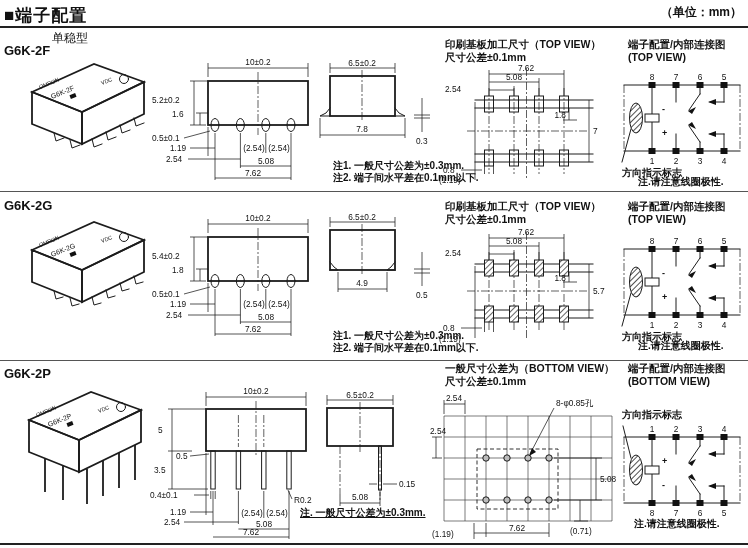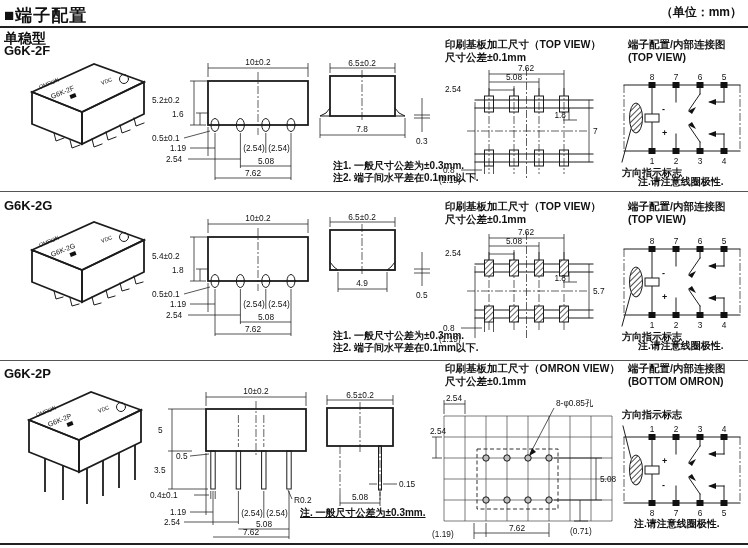--- a/index.html
+++ b/index.html
@@ -1,21 +1,21 @@
 <!DOCTYPE html>
 <html><head>
 <meta charset="utf-8">
 <style>
   html,body{margin:0;padding:0;background:#fff;}
   #page{position:relative;width:748px;height:548px;background:#fff;overflow:hidden;
         font-family:"Liberation Sans",sans-serif;color:#111;}
   .abs{position:absolute;}
   .title{font-size:17px;font-weight:bold;letter-spacing:1px;}
   .unit{font-size:12px;font-weight:bold;}
-  .typ{font-size:14px;font-weight:bold;}
+  .typ{font-size:12px;font-weight:normal;margin-left:48px;}
   .model{font-size:13px;font-weight:bold;}
   .hdr{font-size:10.5px;font-weight:bold;line-height:12.5px;margin-left:8px;}
   .note{font-size:10px;font-weight:bold;line-height:11.5px;}
   .mark{font-size:10px;font-weight:bold;}
   .rule{position:absolute;left:0;width:748px;background:#222;}
   svg{position:absolute;overflow:visible;}
   .s  {stroke:#1c1c1c;stroke-width:1;fill:none;stroke-linecap:square;}
   .s2 {stroke:#1c1c1c;stroke-width:1.8;fill:none;stroke-linejoin:miter;}
   .d  {stroke:#1c1c1c;stroke-width:0.75;fill:none;}
   .cl {stroke:#1c1c1c;stroke-width:0.7;fill:none;stroke-dasharray:8 2 2 2;}
@@ -506,21 +506,21 @@
     <text class="t8" x="94" y="97">0.15</text>
     <line class="d" x1="35" y1="104" x2="35" y2="116"></line>
       <line class="d" x1="75" y1="102" x2="75" y2="116"></line>
       <line class="d" x1="35" y1="113" x2="75" y2="113"></line>
     <text class="t8" x="55" y="110" text-anchor="middle">5.08</text>
   </svg>
 
   <div class="abs note" style="left:300px;top:507px;text-decoration:underline;">注. 一般尺寸公差为±0.3mm.</div>
 
   <div class="abs hdr" style="left:437px;top:362px;">
-    <div>印刷基板加工尺寸（OMRON VIEW）</div>
+    <div>一般尺寸公差为（BOTTOM VIEW）</div>
     <div>尺寸公差±0.1mm</div>
   </div>
 
   <svg style="left:430px;top:392px;" width="195" height="150" viewBox="0 0 195 150">
     <g class="gr">
       <line x1="14" y1="24" x2="14" y2="129"></line>
         <line x1="35" y1="24" x2="35" y2="129"></line>
         <line x1="56" y1="24" x2="56" y2="129"></line>
         <line x1="77" y1="24" x2="77" y2="129"></line>
       <line x1="98" y1="24" x2="98" y2="129"></line>
@@ -565,21 +565,21 @@
     <line class="d" x1="56" y1="131" x2="56" y2="145"></line>
       <line class="d" x1="119" y1="131" x2="119" y2="145"></line>
       <line class="d" x1="44" y1="141" x2="119" y2="141"></line>
     <line class="d" x1="44" y1="131" x2="44" y2="147"></line>
     <text class="t8" x="2" y="145">(1.19)</text>
     <text class="t8" x="87" y="139" text-anchor="middle">7.62</text>
   </svg>
 
   <div class="abs hdr" style="left:620px;top:362px;">
     <div>端子配置/内部连接图</div>
-    <div>(BOTTOM OMRON)</div>
+    <div>(BOTTOM VIEW)</div>
   </div>
   <div class="abs mark" style="left:622px;top:408px;">方向指示标志</div>
   <svg style="left:618px;top:424px;" width="130" height="94" viewBox="0 0 130 94">
     <defs>
         <pattern id="ho3" width="4" height="4" patternUnits="userSpaceOnUse" patternTransform="rotate(45)">
           <rect width="4" height="4" fill="#fff"></rect>
           <line x1="0" y1="0" x2="0" y2="4" stroke="#222" stroke-width="1.6"></line>
         </pattern>
       </defs>
     <line class="s" x1="6" y1="13" x2="122" y2="13"></line>

